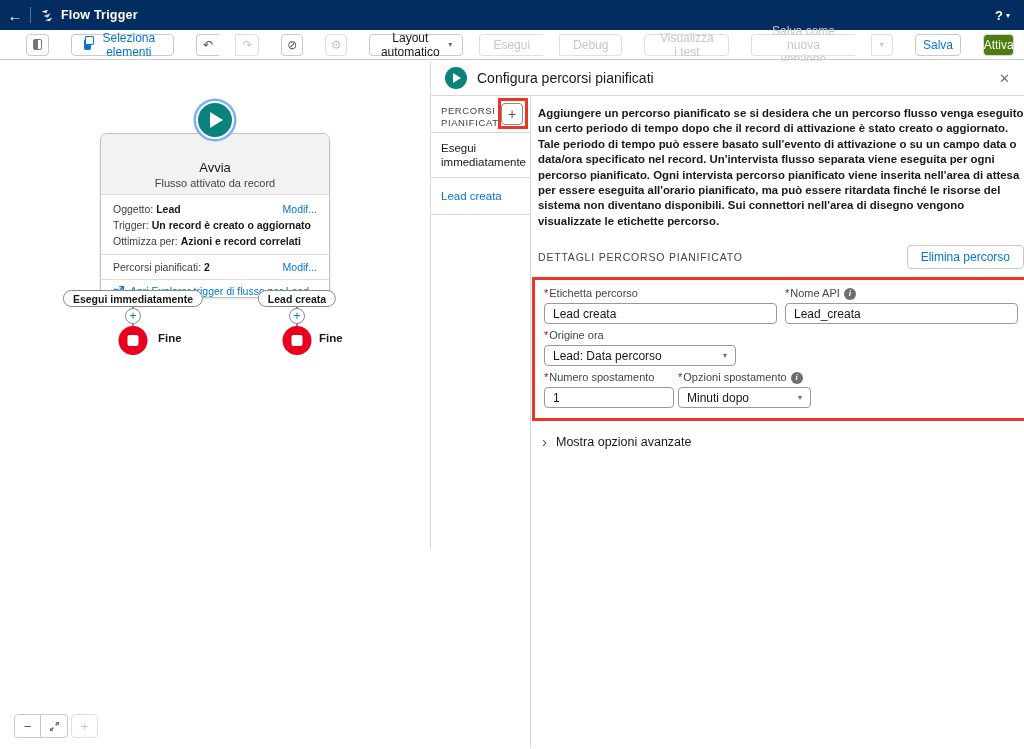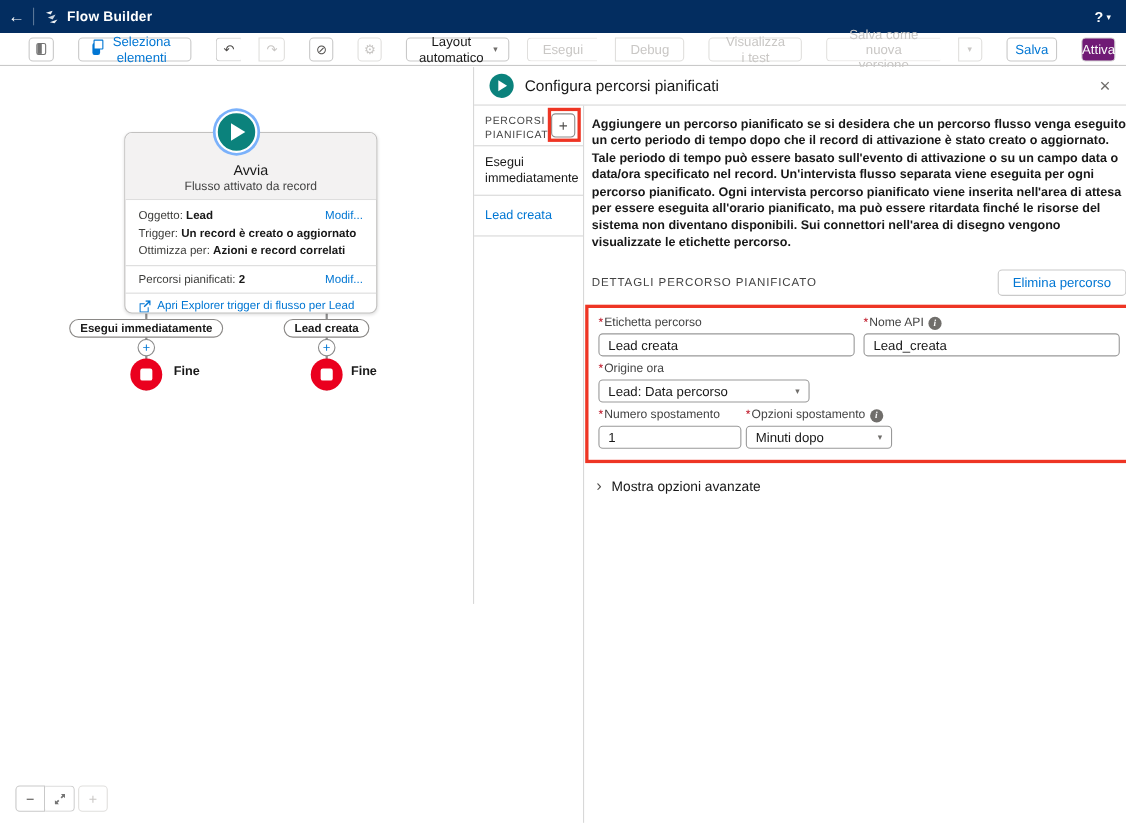--- a/index.html
+++ b/index.html
@@ -27,34 +27,34 @@
           font-size:12px; color:#514f4d; padding:0 6px; cursor:pointer;margin-left:16px; }
   .tbtn.blue { color:#0176d3; gap:6px; padding:0 12px; }
   .tbtn.disabled { color:#c9c7c5; border-color:#e0dfdd; cursor:default; }
   .tbtn.dd { gap:8px; padding:0 10px; color:#181818; }
   .tbtn .caret { font-size:8px; color:#706e6b; }
   .tbtn.disabled .caret { color:#c9c7c5; }
   .btn-group { display:flex; }
   .btn-group .tbtn { border-radius:0; border-right-width:0; }
   .btn-group .tbtn:first-child { border-radius:4px 0 0 4px; }
   .btn-group .tbtn:last-child  { border-radius:0 4px 4px 0; border-right-width:1px; }
-  .tbtn.brand-disabled { background:#701a75; border-color:#d8d8d8; color:#fbfbfb; padding:0 4px; }
+  .tbtn.brand-disabled { background:#4d7c0f; border-color:#d8d8d8; color:#fbfbfb; padding:0 4px; }
   .icon-panel { width:13px; height:11px; border:1.5px solid #747474; border-radius:2px; position:relative; }
   .icon-panel::after { content:""; position:absolute; left:0; top:0; bottom:0; width:4px; background:#747474; }
   .icon-select { width:11px; height:11px; background:#0176d3; border-radius:2px; position:relative; }
   .icon-select::after { content:""; position:absolute; right:-3px; top:-3px; width:7px; height:7px;
                         background:#fff; border:1.5px solid #0176d3; border-radius:1px; }
 
   
   .workspace { position:absolute; left:0; top:61px; width:1024px; height:688px; background:#fff; }
   .conn-line { position:absolute; width:1.5px; background:#8c8c8c; }
 
-  .start-card { position:absolute; left:100px; top:59px; width:230px; height:165px;
+  .start-card { position:absolute; left:100px; top:72px; width:230px; height:165px;
                 background:#fff; border:1px solid #c2c1c0; border-radius:7px;
-                box-shadow:0 1px 3px rgba(0,0,0,.12);margin-left:13px; }
+                box-shadow:0 1px 3px rgba(0,0,0,.12); }
   .card-head { background:#f3f2f2; border-radius:6px 6px 0 0; border-bottom:1px solid #dcdcdc;
                height:61px; text-align:center; padding-top:26px; }
   .card-title { font-size:13px; color:#181818; }
   .card-sub { font-size:11px; color:#444; margin-top:2px; }
   .play-circle { position:absolute; left:196px; top:40px; width:38px; height:38px; border-radius:50%;
                  background:#0b827c; border:2px solid #fff; box-shadow:0 0 0 2.5px #7ab1fb;
                  display:flex; align-items:center; justify-content:center; cursor:pointer; }
   .play-tri { width:0; height:0; border-style:solid; border-width:8px 0 8px 13px;
               border-color:transparent transparent transparent #fff; margin-left:3px; }
   .play-circle.small { position:static; width:22px; height:22px; border:none; box-shadow:none; }
@@ -148,21 +148,21 @@
 <body>
 
 <header class="topbar">
   <span class="back-btn">←</span>
   <span class="topbar-sep"></span>
   <svg class="flow-icon" viewBox="0 0 16 16">
     <path d="M2 4 L9 2 L7 6 Z" fill="#fff" opacity=".95"></path>
     <path d="M4 9 L12 6 L9 11 Z" fill="#fff" opacity=".8"></path>
     <path d="M6 14 L14 11 L11 15 Z" fill="#fff" opacity=".95"></path>
   </svg>
-  <span class="topbar-title">Flow Builder</span>
+  <span class="topbar-title">Flow Trigger</span>
   <span class="help-btn">
     <span>?</span>
     <span class="caret">▾</span>
   </span>
 </header>
 
 <div class="toolbar">
   <div class="tb-left">
     <button class="tbtn">
       <span class="icon-panel"></span>

